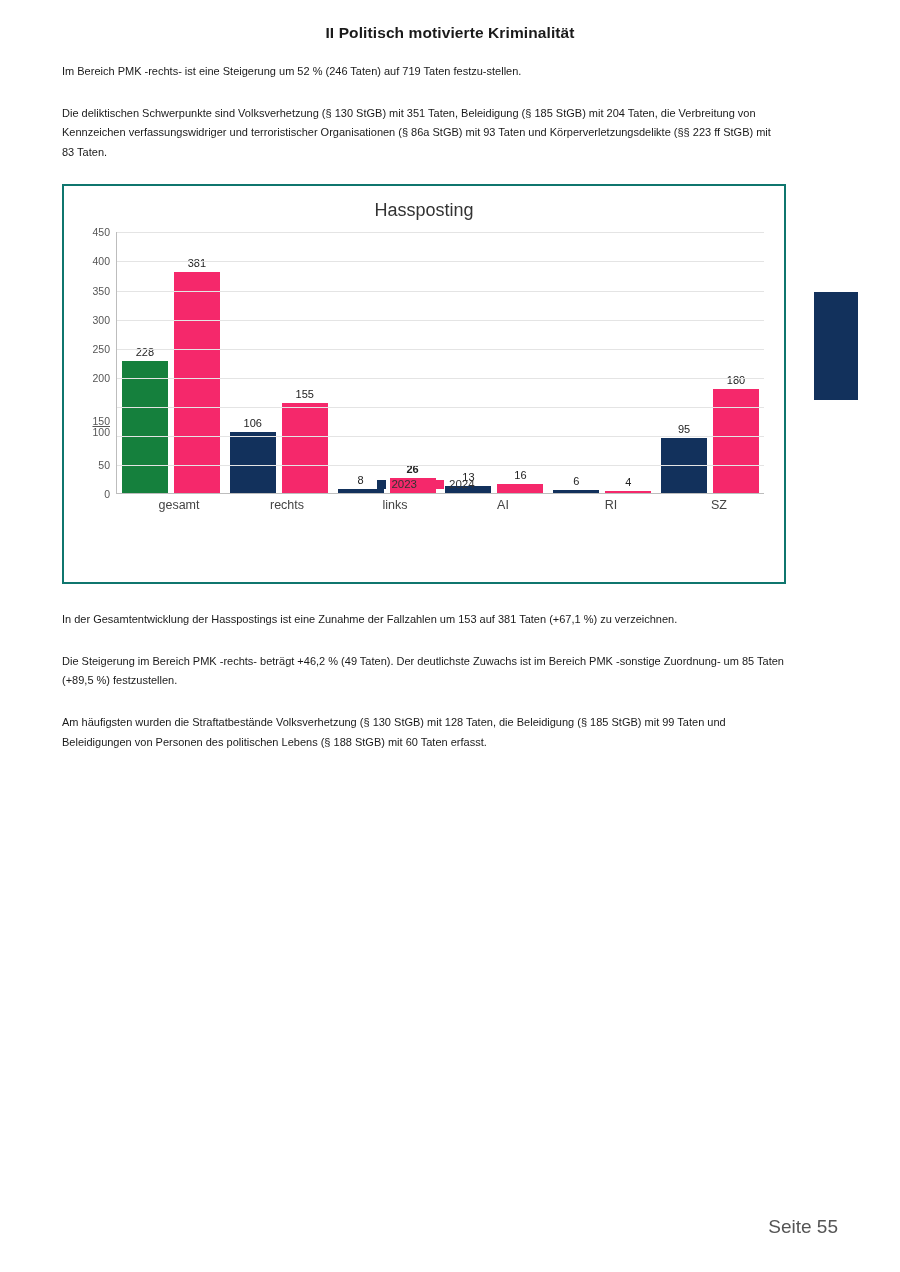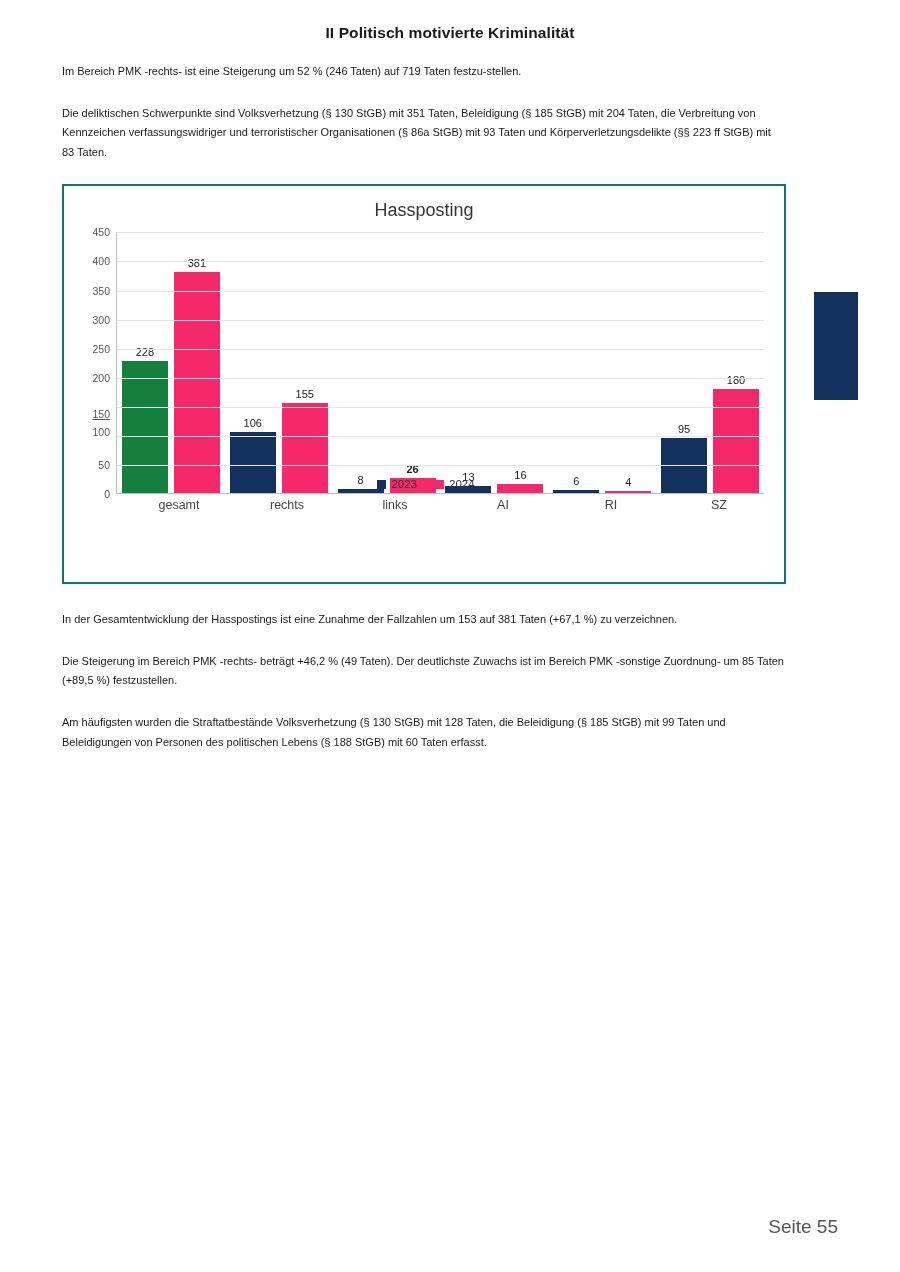--- a/index.html
+++ b/index.html
@@ -194,21 +194,21 @@
 
 
     <div class="chart-card">
       <div class="chart-title">Hassposting</div>
 
       <div class="plot-wrap">
         <div class="y-axis">
             <div class="y-tick" style="top: 262px;">0</div>
             <div class="y-tick" style="top: 232.889px;">50</div>
             <div class="y-tick" style="top: 200px;">100</div>
-            <div class="y-tick" style="top: 182px; text-decoration: underline;">150</div>
+            <div class="y-tick" style="top: 189px; text-decoration: underline;">150</div>
             <div class="y-tick" style="top: 145.556px;">200</div>
             <div class="y-tick" style="top: 116.444px;">250</div>
             <div class="y-tick" style="top: 87.3333px;">300</div>
             <div class="y-tick" style="top: 58.2222px;">350</div>
             <div class="y-tick" style="top: 29.1111px;">400</div>
             <div class="y-tick" style="top: 0px;">450</div>
           </div>
         <div class="plot">
           <div class="groups">
               <div class="group">

